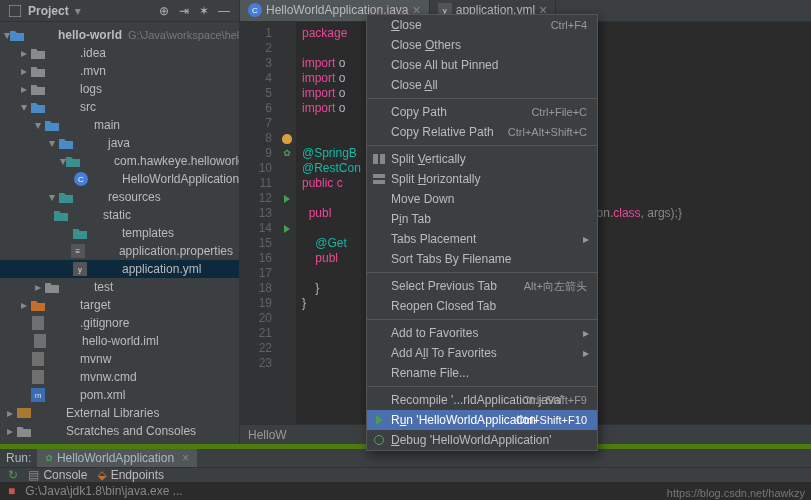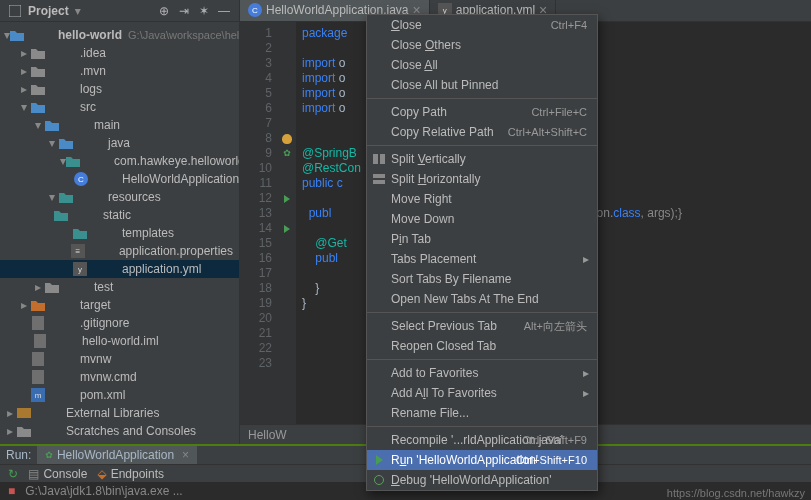--- a/index.html
+++ b/index.html
@@ -37,27 +37,27 @@
   .tab.inactive { background: #3c3f41; }
   .tab .close { color: #888; font-size: 14px; }
   .code-area { flex: 1; display: flex; position: relative; font-family: "Consolas","Courier New",monospace; font-size: 12px; line-height: 15px; }
   .gutter { width: 38px; background: #313335; color: #606366; text-align: right; padding: 4px 6px 0 0; }
   .gutter div { height: 15px; }
   .gutter-icons { width:18px; background:#313335; padding-top:4px;}
   .gutter-icons div{height:15px; display:flex; align-items:center; justify-content:center;}
   .run-tri { width:0;height:0;border-left:6px solid #499c54;border-top:4px solid transparent;border-bottom:4px solid transparent;}
   .bulb { width:10px;height:10px;border-radius:50% 50% 45% 45%;background:#d6a13b;}
   .code { flex: 1; padding: 4px 0 0 6px; white-space: pre; color: #a9b7c6; overflow:hidden;}
-  .kw { color: #3b82f6; }
+  .kw { color: #ec4899; }
   .ann { color: #14b8a6; }
   .cls { color: #a9b7c6; }
   .breadcrumb { height: 20px; background: #3c3f41; border-top: 1px solid #323232; padding: 0 8px; display:flex; align-items:center; color:#999;}
 
   
-  .run-panel { height: 56px; background: #3c3f41; border-top: 2px solid #4d7c0f; display:flex; flex-direction:column;}
+  .run-panel { height: 56px; background: #3c3f41; border-top: 5px solid #4d7c0f; display:flex; flex-direction:column;}
   .run-header { height: 22px; display:flex; align-items:center; padding:0 6px; gap:6px; border-bottom:1px solid #323232;}
   .run-header .rtab { background:#515658; padding:2px 8px; display:flex; align-items:center; gap:4px;}
   .run-row2 { height:20px; display:flex; align-items:center; gap:10px; padding:0 8px;}
   .run-row2 .ctab { color:#bbbbbb; display:flex; align-items:center; gap:4px;}
   .run-out { flex:1; background:#2b2b2b; padding:2px 8px; font-family:"Consolas",monospace; color:#888; display:flex; align-items:center;}
 
   
   .ctx-menu { position: absolute; top: 14px; left: 366px; width: 232px; background: #3c3f41; border: 1px solid #555555; box-shadow: 2px 4px 10px rgba(0,0,0,.5); z-index: 20; font-size: 12px; }
   .ctx-item { height: 20px; display: flex; align-items: center; padding: 0 22px 0 24px; color: #bbbbbb; position: relative; }
   .ctx-item.sel { background: #4b6eaf; color: #fff; }
@@ -416,24 +416,24 @@
 
 <div class="ctx-menu">
   <div class="ctx-item">
       <span><u>C</u>lose</span>
       <span class="sc">Ctrl+F4</span>
     </div>
   <div class="ctx-item">
       <span>Close <u>O</u>thers</span>
     </div>
   <div class="ctx-item">
+      <span>Close All but Pinned</span>
+    </div>
+  <div class="ctx-item">
       <span>Close <u>A</u>ll</span>
-    </div>
-  <div class="ctx-item">
-      <span>Close All but Pinned</span>
     </div>
   <div class="ctx-sep"></div>
   <div class="ctx-item">
       <span>Copy Path</span>
       <span class="sc">Ctrl+File+C</span>
     </div>
   <div class="ctx-item">
       <span>Copy Relative Path</span>
       <span class="sc">Ctrl+Alt+Shift+C</span>
     </div>
@@ -450,37 +450,31 @@
   <div class="ctx-item">
       <span class="mic">
         <svg width="12" height="10">
           <rect width="12" height="4" fill="#888"></rect>
           <rect y="6" width="12" height="4" fill="#888"></rect>
         </svg>
       </span>
       <span>Split <u>H</u>orizontally</span>
     </div>
   <div class="ctx-item">
-      <span>Move Right</span>
-    </div>
-  <div class="ctx-item">
       <span>Move Down</span>
     </div>
   <div class="ctx-item">
       <span>P<u>i</u>n Tab</span>
     </div>
   <div class="ctx-item">
       <span>Tabs Placement</span>
       <span class="arw">▸</span>
     </div>
   <div class="ctx-item">
       <span>Sort Tabs By Filename</span>
-    </div>
-  <div class="ctx-item">
-      <span>Open New Tabs At The End</span>
     </div>
   <div class="ctx-sep"></div>
   <div class="ctx-item">
       <span>Select Previous Tab</span>
       <span class="sc">Alt+向左箭头</span>
     </div>
   <div class="ctx-item">
       <span>Reopen Closed Tab</span>
     </div>
   <div class="ctx-sep"></div>

